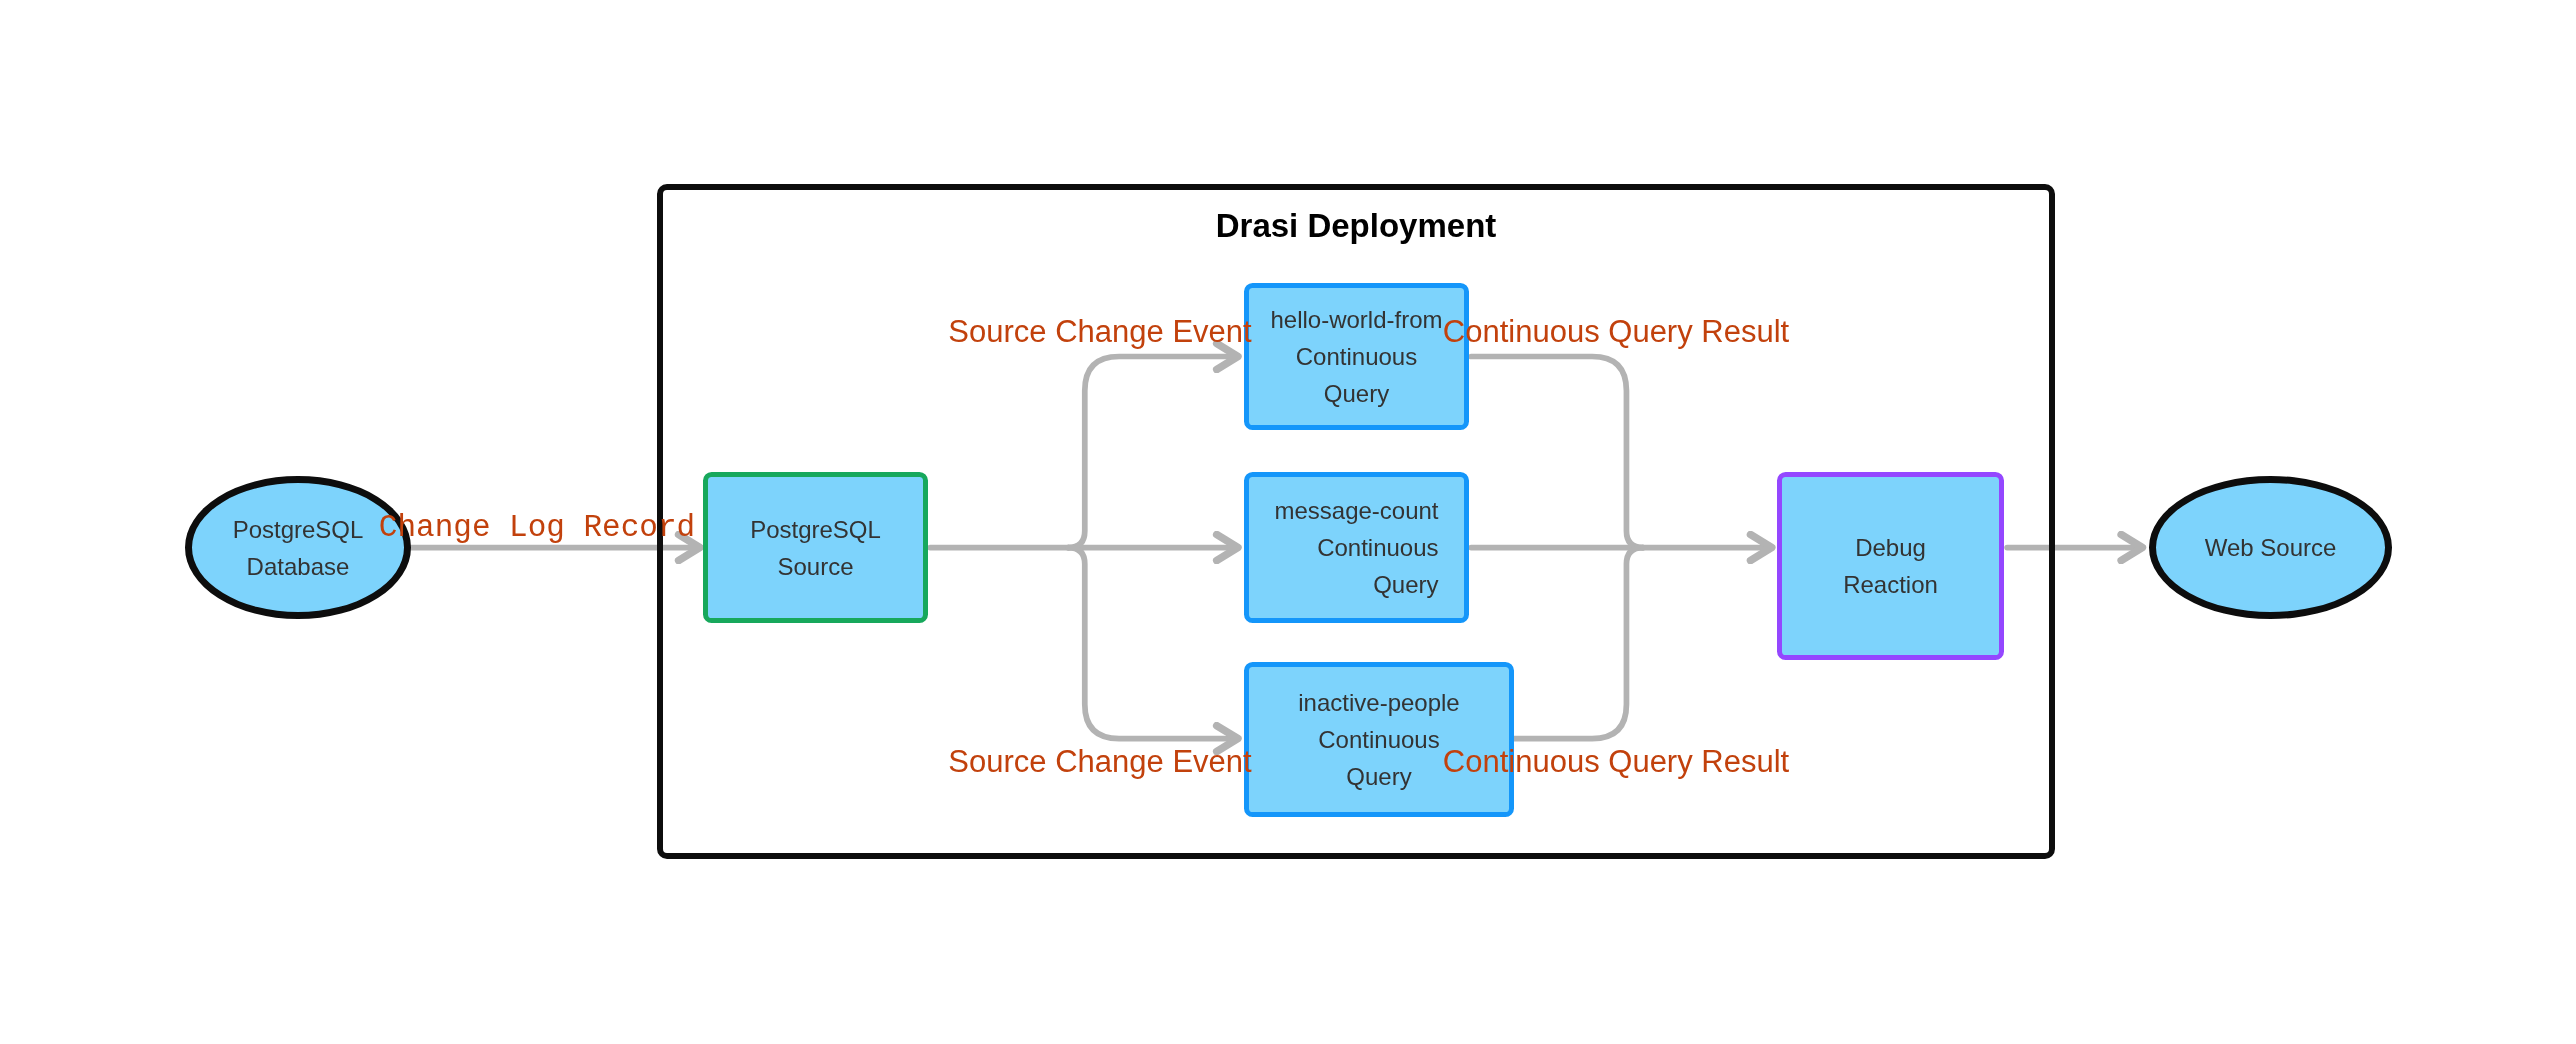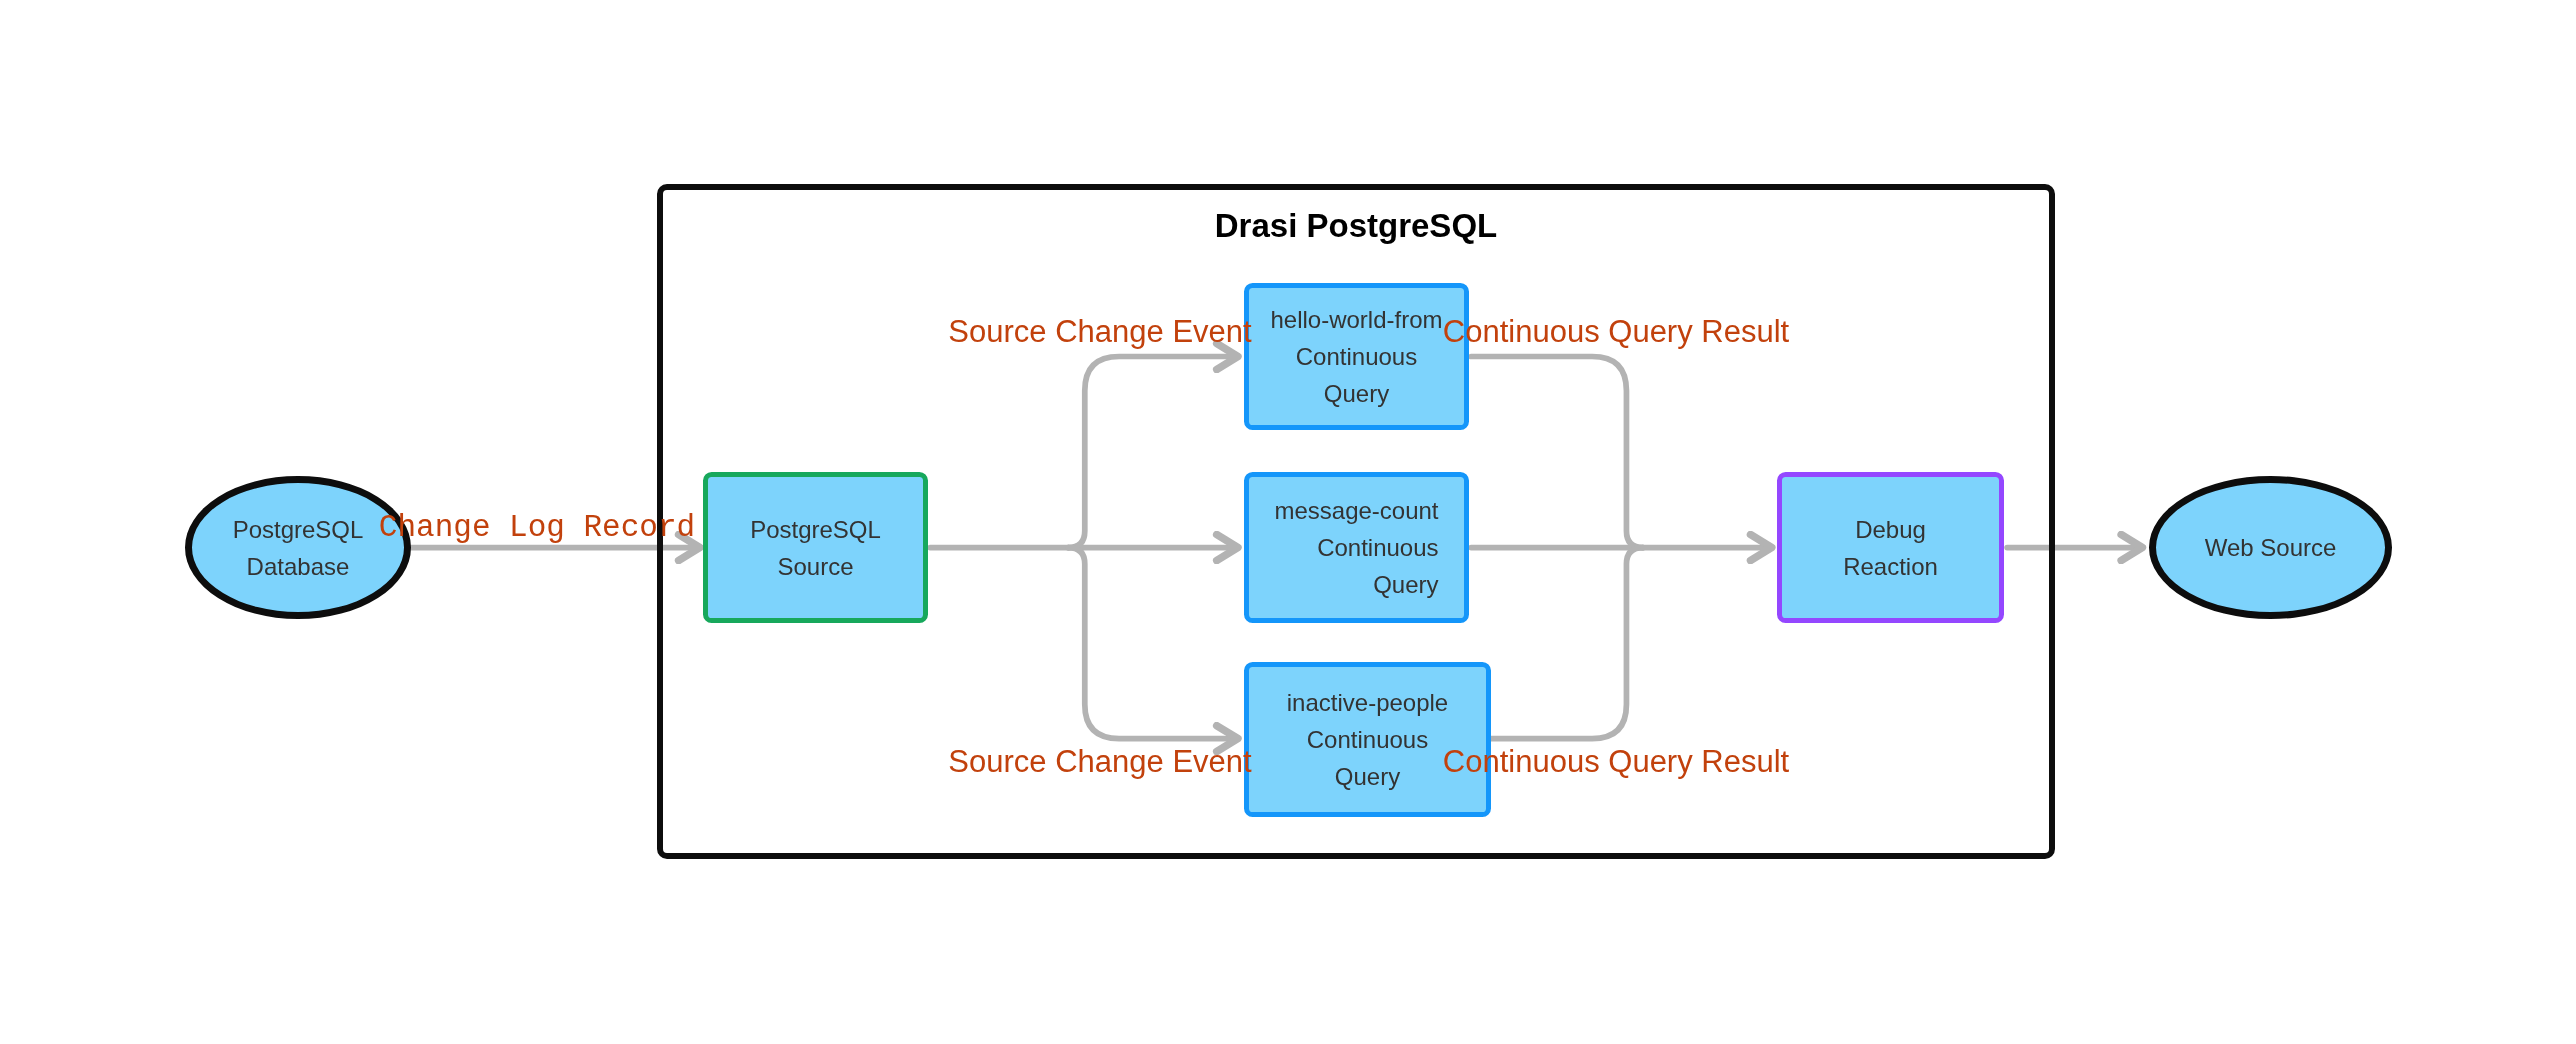--- a/index.html
+++ b/index.html
@@ -52,23 +52,23 @@
     white-space: pre-line;
   }
   .rect-node { border-radius: 8.6px; }
   .node-source {
     left: 703px; top: 472px; width: 225px; height: 151px;
     border: 5.7px solid #17a85c;
   }
   .node-query { border: 5.7px solid #1496fa; }
   .node-hello    { left: 1244px; top: 283px; width: 225px; height: 147px; }
   .node-message  { left: 1244px; top: 472px; width: 225px; height: 151px; text-align: right; }
-  .node-inactive { left: 1244px; top: 662px; width: 247px; height: 155px; }
+  .node-inactive { left: 1244px; top: 662px; width: 270px; height: 155px; }
   .node-reaction {
-    left: 1777px; top: 472px; width: 227px; height: 151px;
+    left: 1777px; top: 472px; width: 227px; height: 188px;
     border: 5.7px solid #9447ff;
   }
   .ellipse-node {
     border: 7.2px solid #0d0d0d;
     border-radius: 50%;
   }
   .node-db  { left: 185px;  top: 476px; width: 226px; height: 143px; }
   .node-web { left: 2149px; top: 476px; width: 243px; height: 143px; }
   .edge-label {
     position: absolute;
@@ -103,21 +103,21 @@
       <path d="M 1493 765 Q 1516 765 1516 788 L 1516 984 Q 1516 1032 1564 1032 H 1730" marker-end="url(#arrow)"></path>
       <path d="M 2056 498 H 2225 Q 2273 498 2273 546 L 2273 742 Q 2273 765 2296 765"></path>
       <path d="M 2056 765 H 2296"></path>
       <path d="M 2056 1032 H 2225 Q 2273 1032 2273 984 L 2273 788 Q 2273 765 2296 765"></path>
       <path d="M 2296 765 H 2476" marker-end="url(#arrow)"></path>
       <path d="M 2805 765 H 2994" marker-end="url(#arrow)"></path>
     </g>
   </svg>
 
   <div class="container-box"></div>
-  <div class="container-title">Drasi PostgreSQL</div>
+  <div class="container-title">Drasi Deployment</div>
 
   <div class="node ellipse-node node-db">
     <span>PostgreSQL
 Database</span>
   </div>
 
   <div class="node rect-node node-source">
     <span>PostgreSQL
 Source</span>
   </div>

